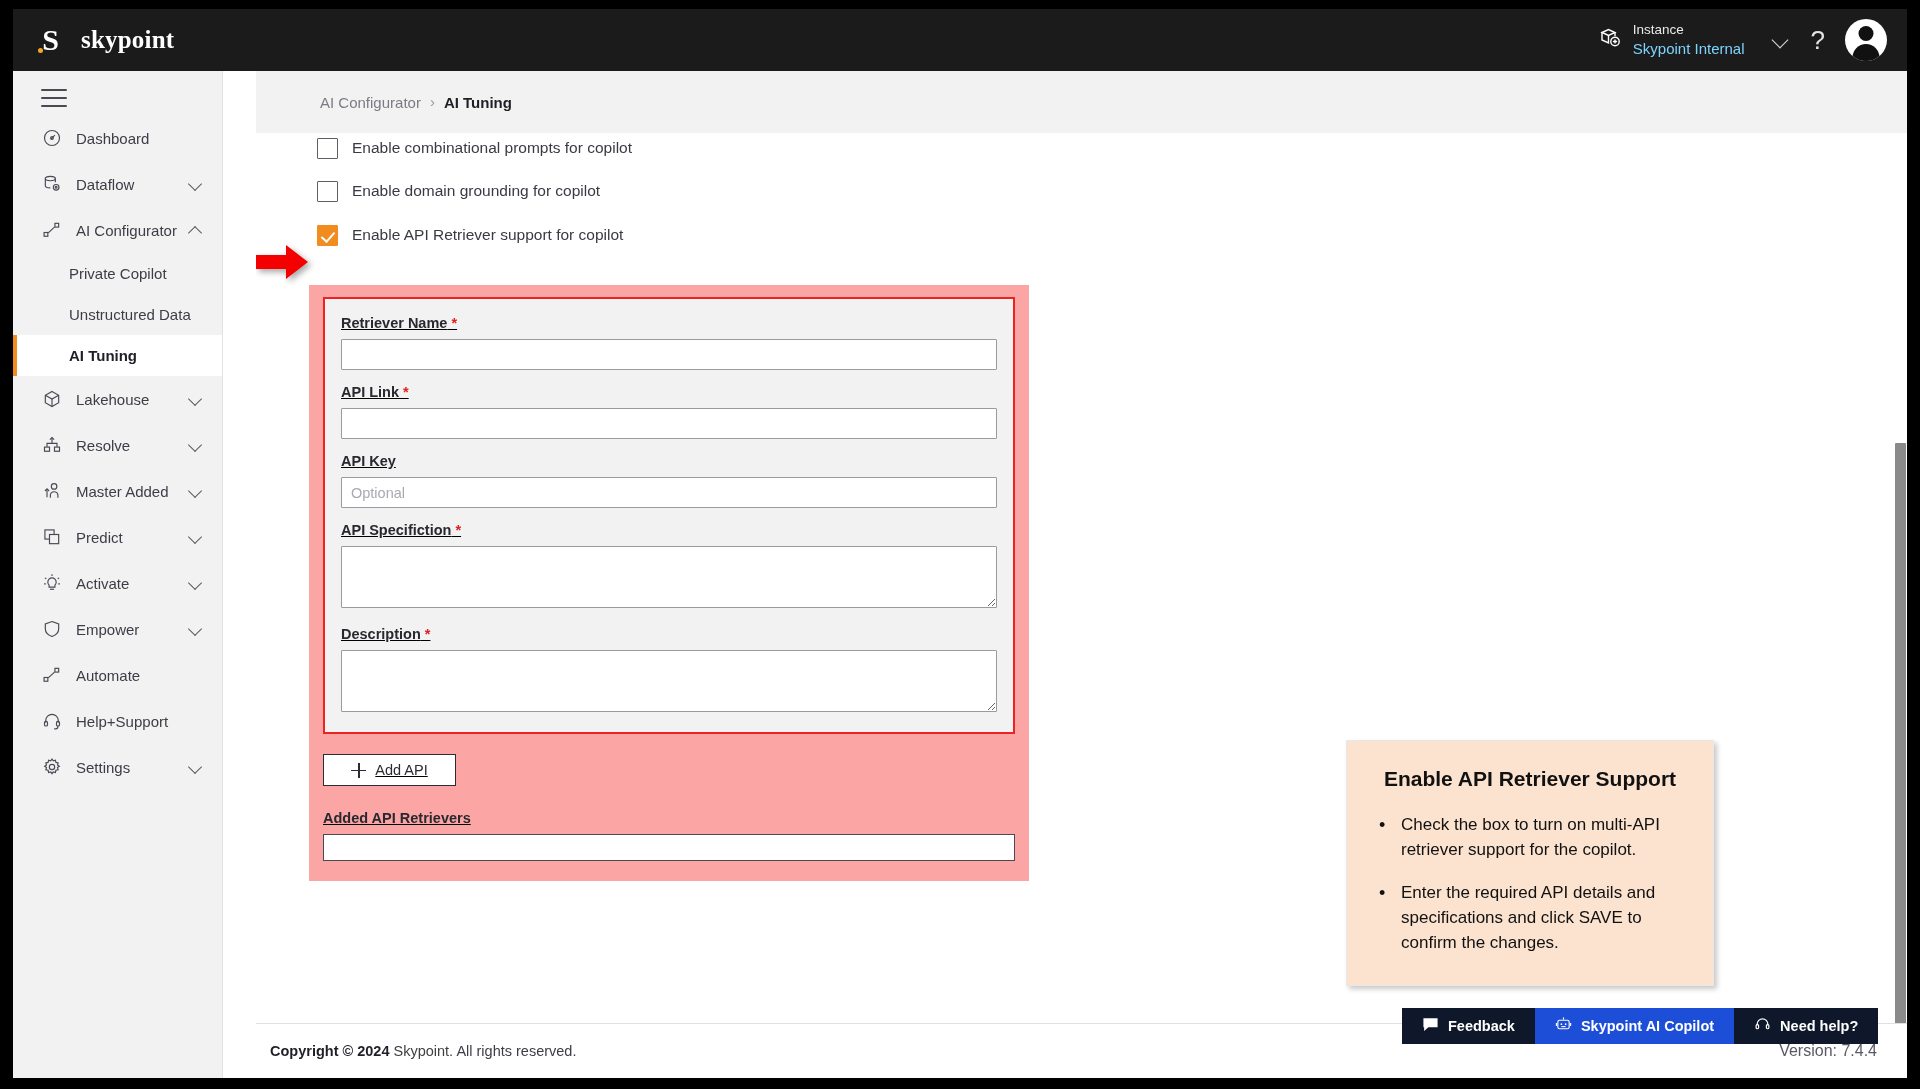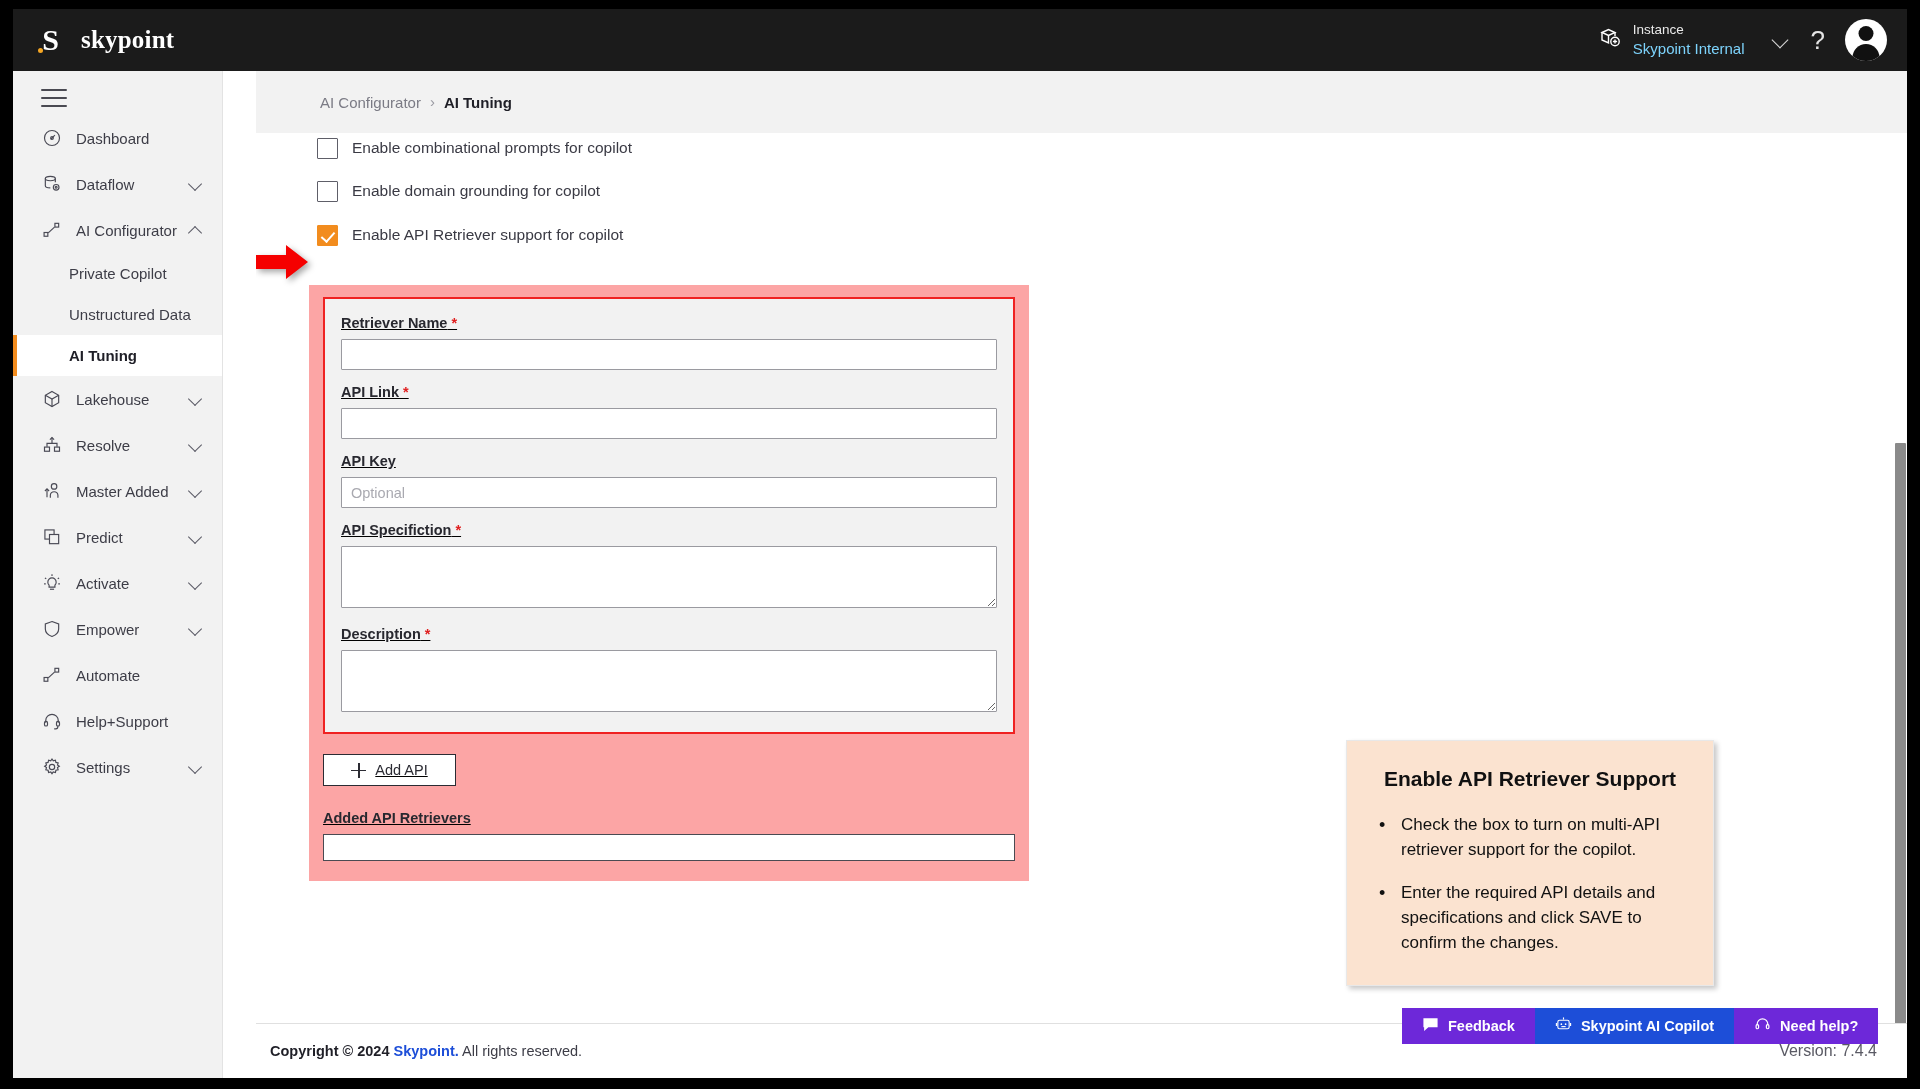--- a/index.html
+++ b/index.html
@@ -324,38 +324,38 @@
   #action-strip {
     position: absolute; left: 1146px; top: 937px;
     height: 36px; display: flex; z-index: 25;
   }
   .strip-btn {
     display: flex; align-items: center; gap: 9px;
     padding: 0 20px; height: 36px;
     color: #ffffff; font-size: 14.5px; font-weight: 700;
     cursor: pointer;
   }
-  .strip-btn.orange { background: #6d28d9; }
+  .strip-btn.orange { background: #0f172a; }
   .strip-btn.black { background: #1d4ed8; }
 
   
   #footer {
     position: absolute; left: 243px; top: 1014px;
     width: 1651px; height: 55px;
     background: #ffffff;
     border-top: 1px solid #e0e0e0;
     display: flex; align-items: center;
     padding: 0 30px 0 0;
   }
   #copyright {
     margin-left: 14px;
     font-size: 14.5px; color: #3d3d47;
   }
   #copyright b { font-weight: 700; color: #1f1f27; }
-  #copyright .sp { color: #1d4ed8; font-weight: 700; }
+  #copyright .sp { color: #404040; font-weight: 400; }
   #version {
     margin-left: auto; font-size: 16px; color: #5a5a64;
   }
 
   
   #scrollbar-track {
     position: absolute; right: 0; top: 62px;
     width: 14px; height: 952px;
     background: #ffffff;
   }

